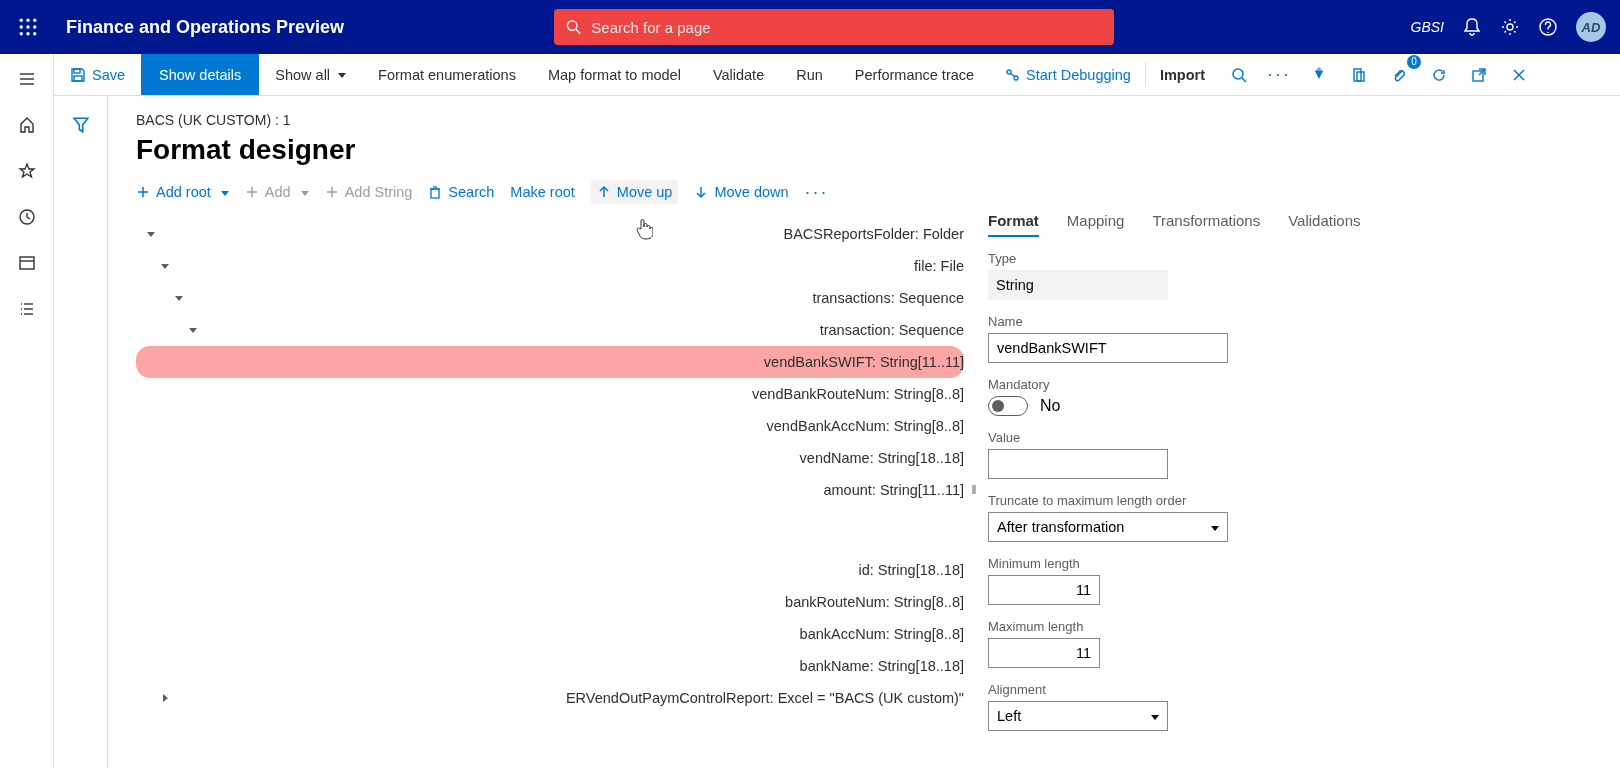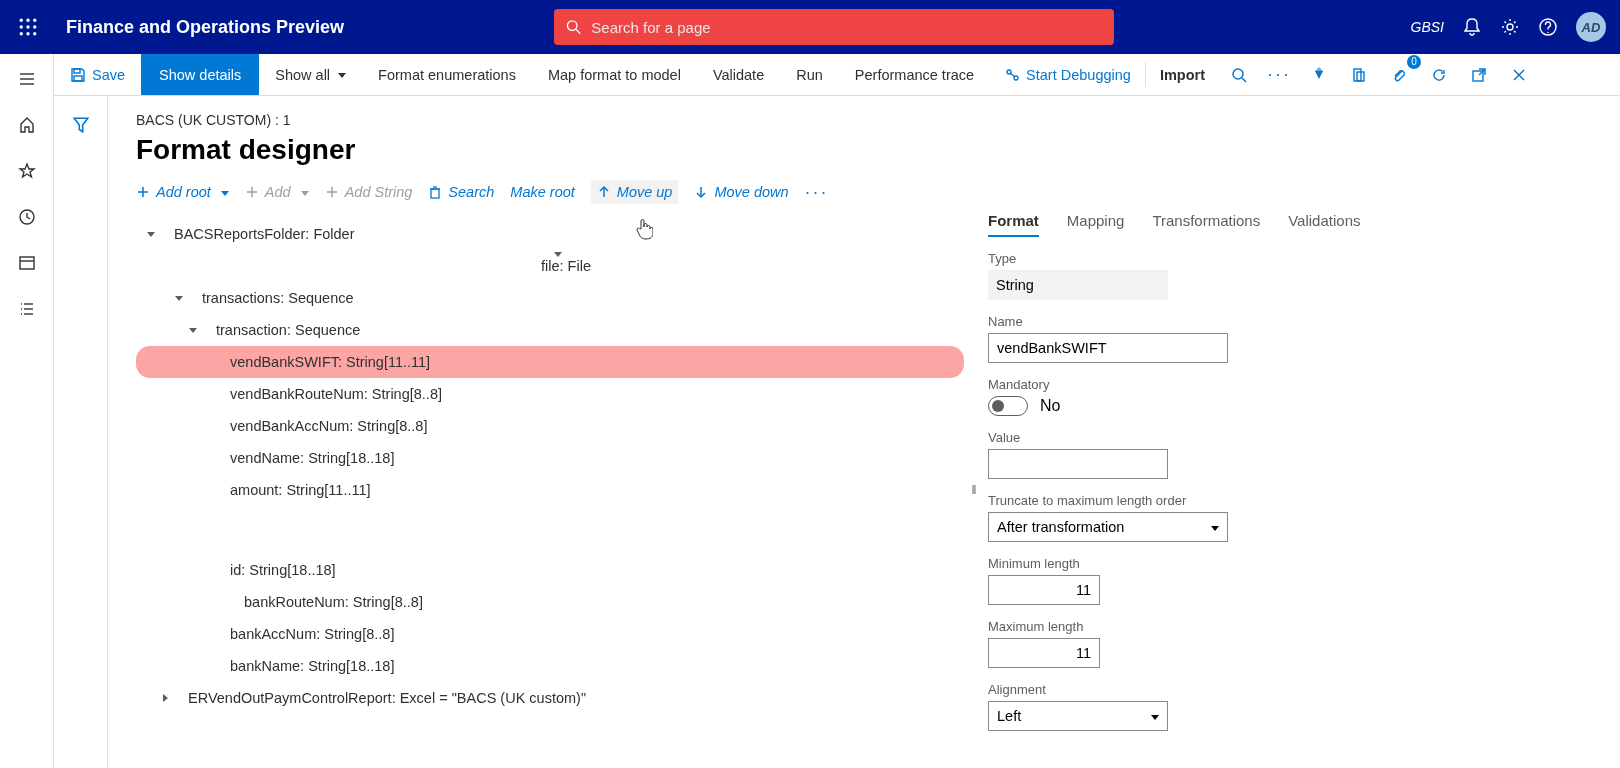--- a/index.html
+++ b/index.html
@@ -42,29 +42,29 @@
 
 .page-body { position: absolute; left: 54px; top: 96px; right: 0; bottom: 0; display: flex; }
 .filter-col { width: 54px; border-right: 1px solid #e1dfdd; display: flex; justify-content: center; padding-top: 20px; }
 .filter-col svg { width: 18px; height: 18px; stroke: #0078d4; fill: none; stroke-width: 1.4; }
 .content { flex: 1; padding: 16px 28px 0 28px; display: flex; flex-direction: column; overflow: hidden; }
 
 .breadcrumb-line { font-size: 14px; color: #323130; }
 .page-title { font-size: 28px; font-weight: 600; margin-top: 6px; margin-bottom: 14px; }
 
 .toolbar { display: flex; align-items: center; gap: 16px; font-size: 14.5px; margin-bottom: 8px; }
-.tb-btn { display: flex; align-items: center; gap: 6px; cursor: pointer; color: #0078d4; font-style: italic; }
+.tb-btn { display: flex; align-items: center; gap: 6px; cursor: pointer; color: #0078d4; }
 .tb-btn.disabled { color: #a19f9d; cursor: default; }
 .tb-btn.hover { background: #f3f2f1; padding: 4px 6px; border-radius: 2px; }
 .tb-btn svg { width: 14px; height: 14px; }
 .tb-more { color: #0078d4; font-size: 18px; letter-spacing: 2px; cursor: pointer; }
 
 .split { display: flex; flex: 1; overflow: hidden; }
 .tree-pane { flex: 1; overflow: auto; padding-top: 6px; }
-.tree-row { height: 32px; display: flex; align-items: center; font-size: 14.5px; color: #323130; cursor: default; }
+.tree-row { height: 32px; display: flex; align-items: center; font-size: 14.5px; color: #323130; cursor: default; justify-content: space-between; }
 .tree-row.selected { background: #fca5a5; border-radius: 14px; }
 .tree-caret { width: 14px; display: inline-flex; justify-content: center; margin-right: 6px; }
 .tree-caret svg { width: 8px; height: 8px; fill: #605e5c; }
 
 .splitter { width: 18px; display: flex; align-items: center; justify-content: center; cursor: col-resize; }
 .splitter-handle { font-size: 12px; color: #605e5c; letter-spacing: -2px; }
 
 .props-pane { width: 610px; padding: 0 12px 20px 6px; overflow-y: auto; position: relative; }
 .props-pane::-webkit-scrollbar { width: 10px; }
 .props-pane::-webkit-scrollbar-thumb { background: #c8c6c4; border-radius: 5px; }
@@ -331,21 +331,21 @@
     <div class="split">
       <div class="tree-pane" id="tree-pane">
           <div class="tree-row" style="padding-left: 8px;">
             <span class="tree-caret">
               <svg viewBox="0 0 8 8">
                 <path d="M0 2 L8 2 L4 7 Z"></path>
               </svg>
             </span>
             <span style="margin-left: 10px;">BACSReportsFolder: Folder</span>
           </div>
-          <div class="tree-row" style="padding-left: 22px; flex-direction: column;">
+          <div class="tree-row" style="padding-left: 22px;">
             <span class="tree-caret">
               <svg viewBox="0 0 8 8">
                 <path d="M0 2 L8 2 L4 7 Z"></path>
               </svg>
             </span>
             <span style="margin-left: 10px;">file: File</span>
           </div>
           <div class="tree-row" style="padding-left: 36px;">
             <span class="tree-caret">
               <svg viewBox="0 0 8 8">

